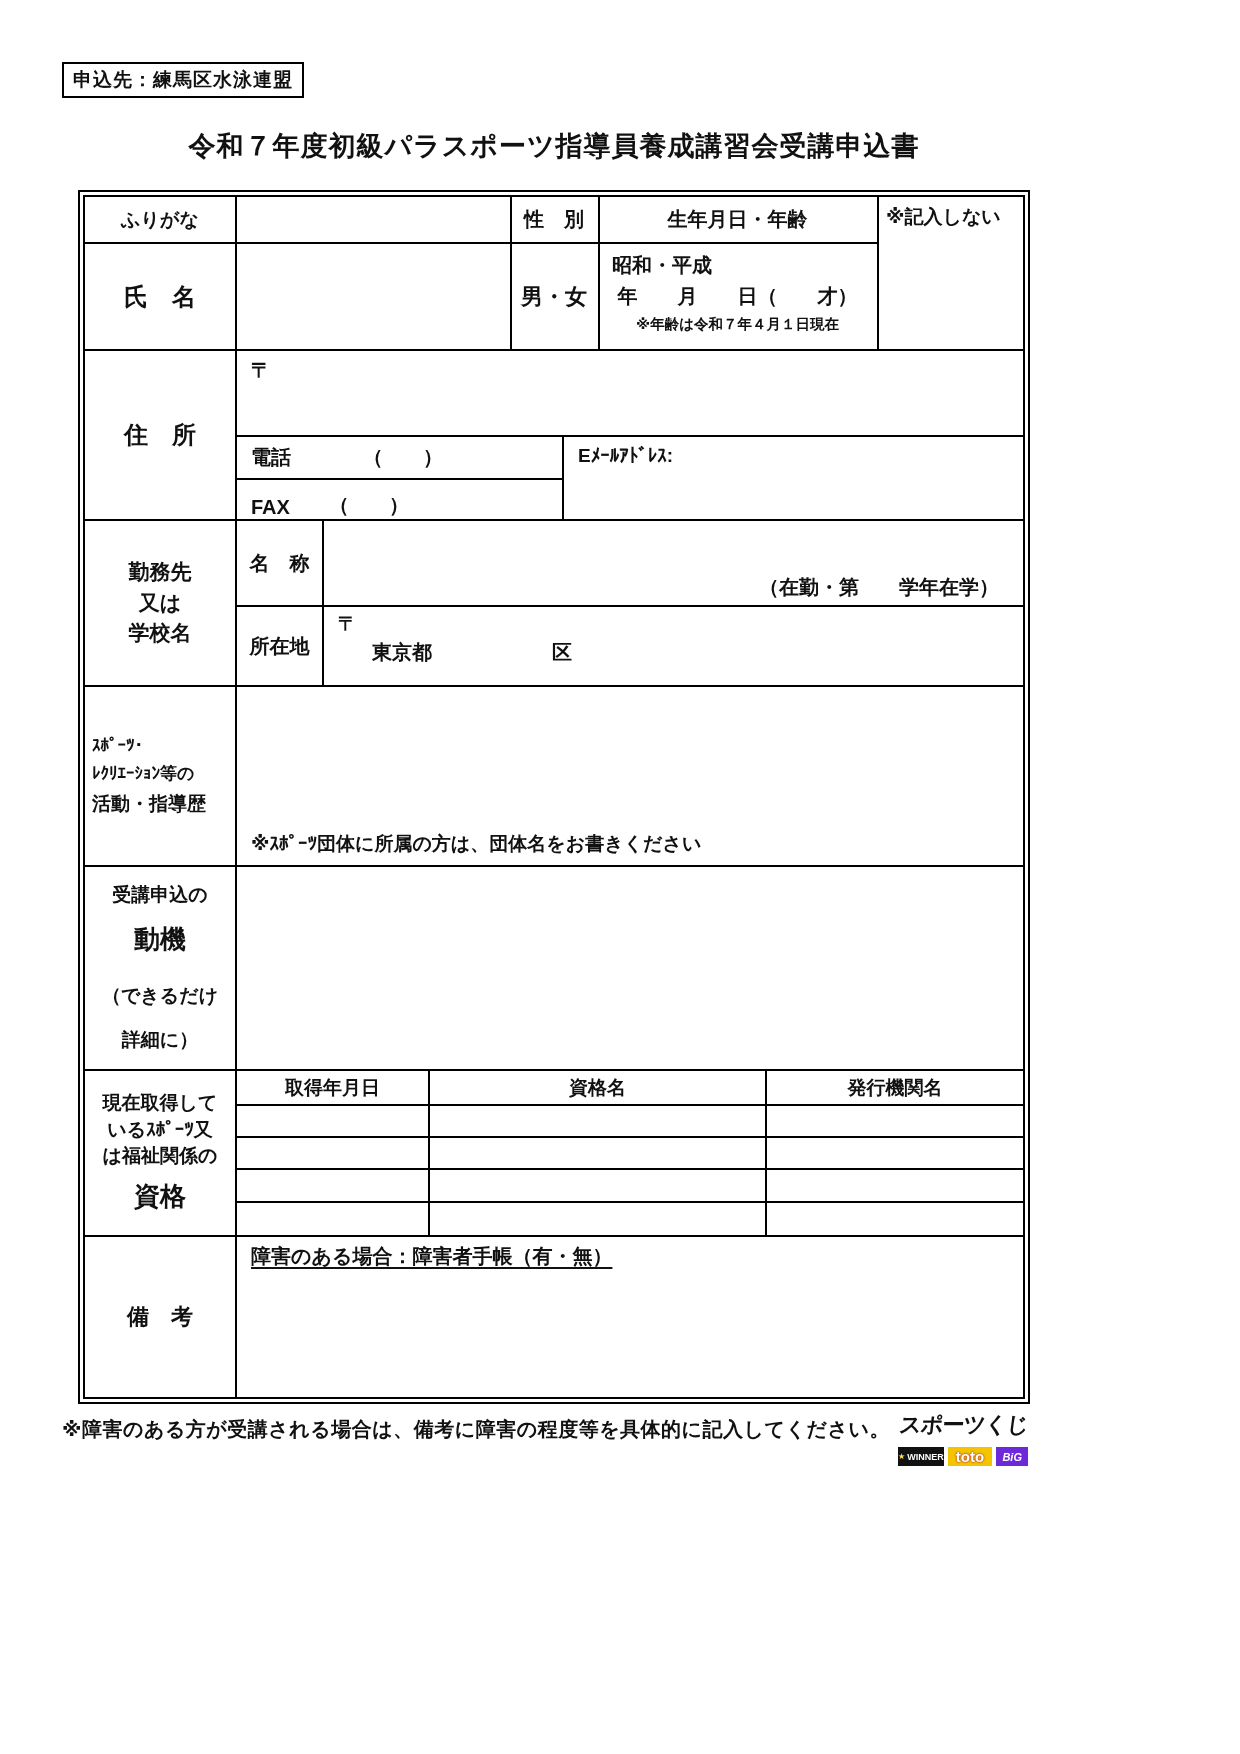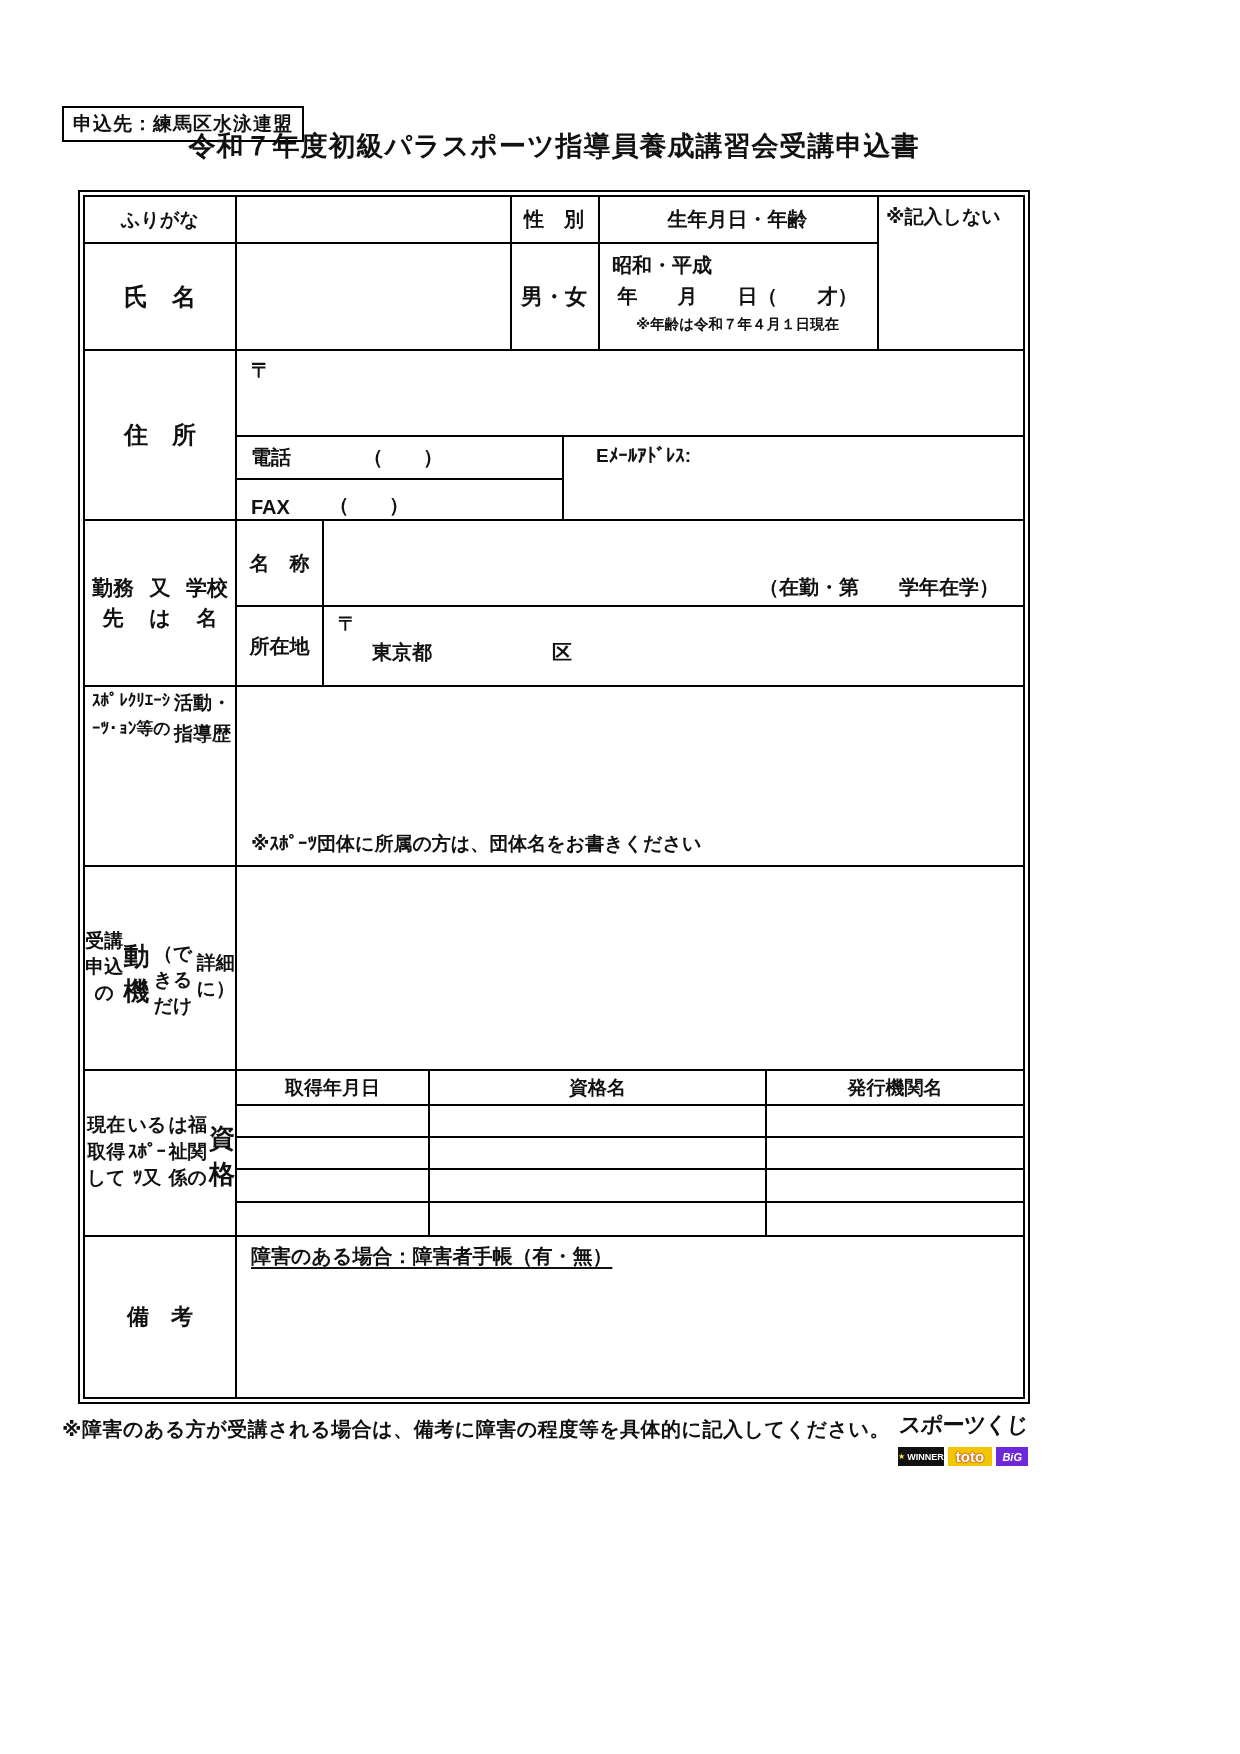--- a/index.html
+++ b/index.html
@@ -1,31 +1,31 @@
 <!DOCTYPE html>
 <html><head>
 <meta charset="utf-8">
 <style>
   html,body{margin:0;padding:0;background:#fff;}
   .sheet{position:relative;width:1240px;height:1754px;background:#ffffff;
          font-family:"Liberation Sans","DejaVu Sans",sans-serif;color:#111;font-weight:bold;
          overflow:hidden;}
   .apply-box{position:absolute;left:62px;top:62px;border:2px solid #000;padding:3px 9px;
-             font-size:19px;letter-spacing:1px;margin-top:44px;}
+             font-size:19px;letter-spacing:1px;}
   .title{position:absolute;left:78px;top:128px;width:952px;text-align:center;
          font-size:27px;letter-spacing:1px;}
   .ftable{position:absolute;left:78px;top:190px;width:952px;height:1214px;
           border:7px double #000;box-sizing:border-box;}
   .grid{position:absolute;left:0;top:0;width:938px;height:1200px;}
   .hl,.vl{position:absolute;background:#000;}
   .hl{height:2px;}
   .vl{width:2px;}
   .cell{position:absolute;box-sizing:border-box;}
   .ctr{display:flex;align-items:center;justify-content:center;text-align:center;}
-  .col{display:flex;}
+  .col{display:flex;flex-direction:column;}
   .footer-note{position:absolute;left:62px;top:1416px;font-size:20px;letter-spacing:.5px;}
   .logo{position:absolute;left:898px;top:1410px;width:130px;text-align:right;}
   .brand{font-size:22px;font-weight:bold;letter-spacing:-1px;transform:skewX(-6deg);
          font-family:"Liberation Sans","DejaVu Sans",sans-serif;}
   .badges{display:flex;gap:4px;justify-content:flex-end;margin-top:7px;}
   .badge{display:inline-flex;align-items:center;justify-content:center;height:19px;
          font-size:9px;letter-spacing:0;}
   .winner{background:#111;color:#fff;width:46px;gap:2px;}
   .winner .star{color:#ffe14d;font-size:8px;}
   .toto{background:#f2c500;color:#fff;width:48px;font-size:15px;font-weight:bold;
@@ -87,21 +87,21 @@
         <span>〒</span>
       </div>
       <div class="cell" style="left:152px;top:240px;width:325px;height:41px;display:flex;align-items:center;">
         <span style="margin-left:14px;font-size:20px;">電話</span>
         <span style="margin-left:72px;font-size:20px;">（　　）</span>
       </div>
       <div class="cell" style="left:152px;top:283px;width:325px;height:39px;display:flex;align-items:flex-end;">
         <span style="margin-left:14px;font-size:20px;width:46px;">FAX</span>
         <span style="margin-left:32px;font-size:20px;">（　　）</span>
       </div>
-      <div class="cell" style="left:479px;top:240px;width:437px;height:82px;padding:8px 9px 0 14px;font-size:19px;margin-left:18px;">
+      <div class="cell" style="left:479px;top:240px;width:437px;height:82px;padding:8px 9px 0 14px;font-size:19px;">
         <span>Eﾒｰﾙｱﾄﾞﾚｽ:</span>
       </div>
 
       <div class="cell ctr col" style="left:0;top:324px;width:150px;height:164px;font-size:21px;line-height:1.45;">
         <div>勤務先</div>
         <div>又は</div>
         <div>学校名</div>
       </div>
       <div class="cell ctr" style="left:152px;top:324px;width:85px;height:84px;font-size:20px;">名　称</div>
       <div class="cell" style="left:239px;top:324px;width:699px;height:84px;display:flex;align-items:flex-end;justify-content:flex-end;padding:0 24px 4px 0;font-size:20px;">

